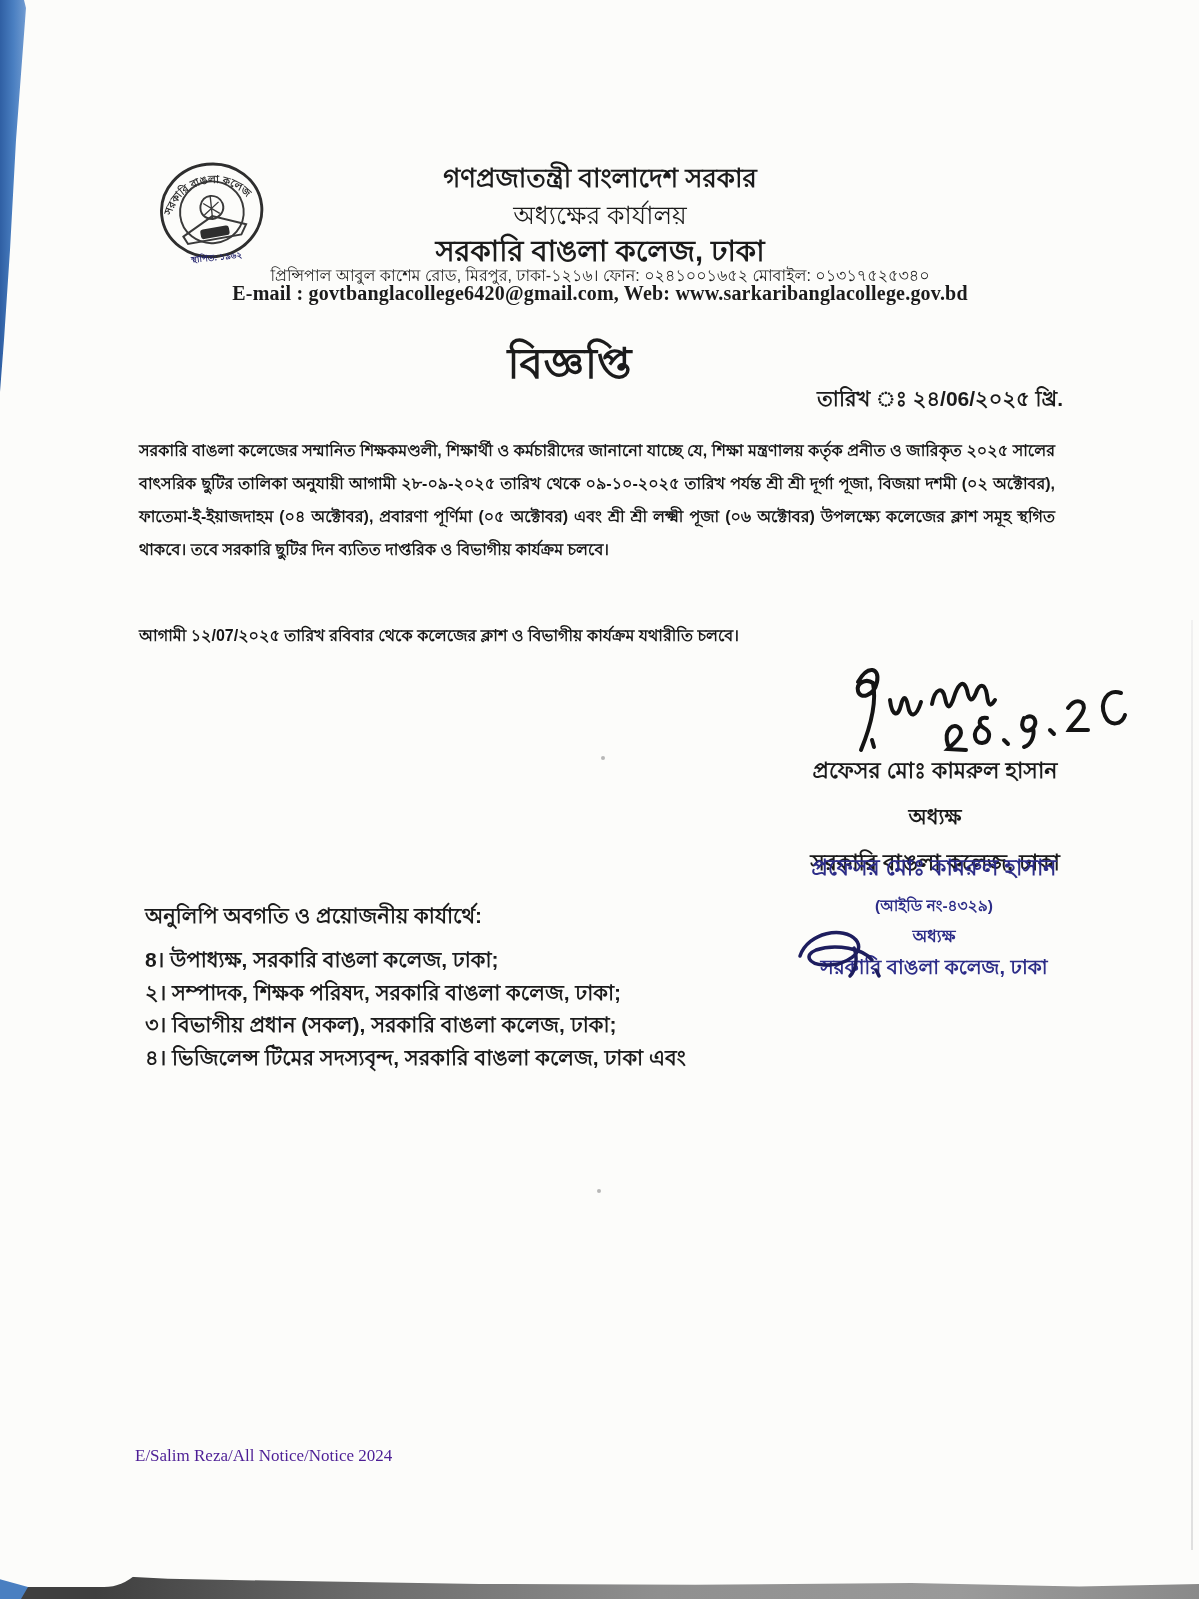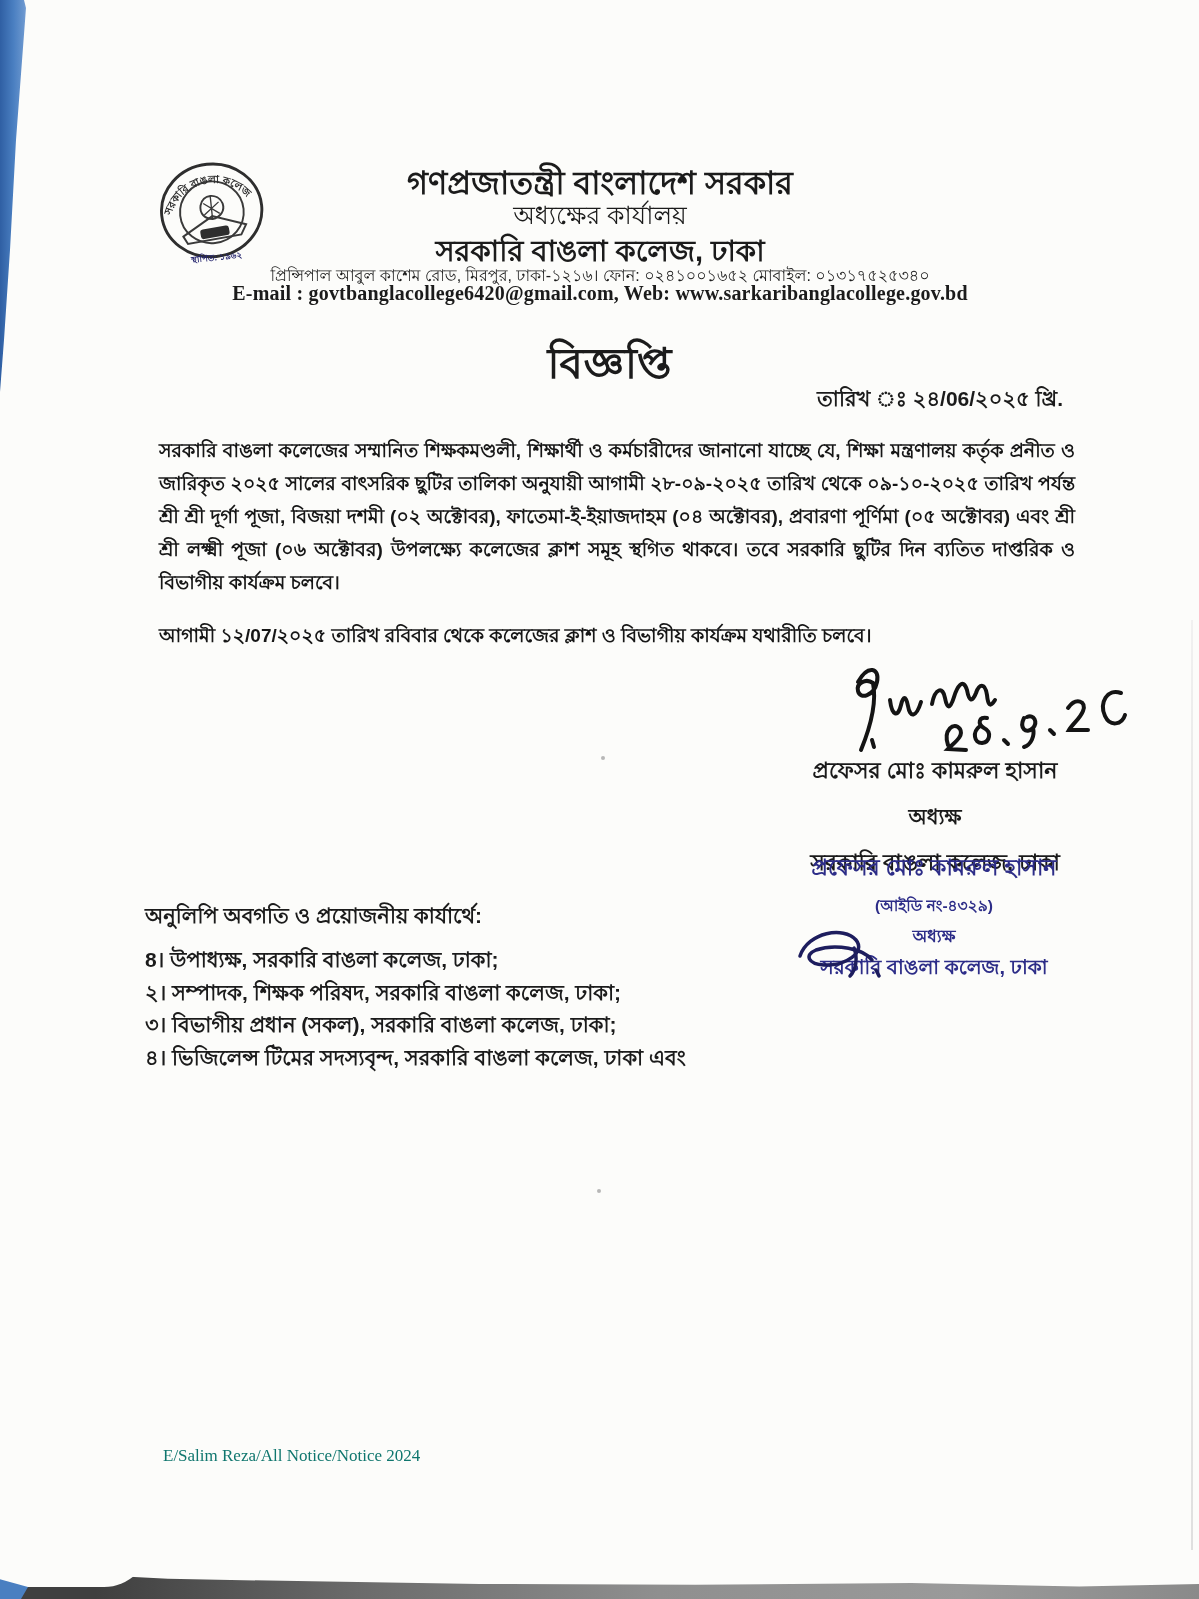--- a/index.html
+++ b/index.html
@@ -35,36 +35,36 @@
   .corner-blue{
     position:absolute;left:0;bottom:0;width:28px;height:22px;
     background:#4a7fc1;
     clip-path:polygon(0 10%,100% 45%,75% 100%,0 100%);
   }
   .speck{position:absolute;width:4px;height:4px;border-radius:50%;background:#9a9a9a;opacity:.7;}
 
   
   .logo{position:absolute;left:156px;top:158px;width:116px;height:112px;transform:rotate(-6deg);}
   .hdr{position:absolute;left:150px;width:900px;text-align:center;}
-  .hdr-l1{top:158px;font-size:32px;font-weight:700;}
+  .hdr-l1{top:158px;font-size:26px;font-weight:700;}
   .hdr-l2{top:196px;font-size:25px;font-weight:400;}
   .hdr-l3{top:228px;font-size:29px;font-weight:700;}
   .hdr-addr{top:263px;font-size:16px;font-weight:400;text-align:center;}
   .hdr-mail{top:282px;font-size:20px;font-weight:700;font-family:"Liberation Serif","DejaVu Serif",serif;letter-spacing:.2px;}
 
   .title{
     position:absolute;left:0;top:331px;width:1140px;text-align:center;
-    font-size:42px;font-weight:700;letter-spacing:1px;margin-left:40px;
+    font-size:42px;font-weight:700;letter-spacing:1px;
   }
   .date-line{
     position:absolute;right:136px;top:383px;font-size:21px;font-weight:600;
   }
   .para{
-    position:absolute;left:159px;width:916px;
-    font-size:19px;line-height:33px;font-weight:600;
+    position:absolute;left:139px;width:916px;
+    font-size:16px;line-height:33px;font-weight:600;
     text-align:justify;color:#161616;
   }
   .para1{top:434px;}
   .para2{top:619px;text-align:left;}
 
   .sig-svg{position:absolute;left:828px;top:648px;}
   .sig-block{
     position:absolute;left:790px;top:753px;width:290px;text-align:center;
     font-weight:700;color:#1a1a1a;
   }
@@ -81,21 +81,21 @@
   .stamp-desg{font-size:17px;margin-top:3px;}
   .stamp-org{font-size:20px;margin-top:1px;}
   .stamp-scribble{position:absolute;left:792px;top:918px;}
 
   .copies{position:absolute;left:145px;top:900px;width:640px;}
   .copies-h{font-size:21px;font-weight:700;margin-bottom:9px;}
   .copies-item{font-size:21px;font-weight:600;line-height:32.5px;}
 
   .footer{
     position:absolute;left:135px;top:1446px;
-    font-size:17px;font-family:"Liberation Serif","DejaVu Serif",serif;color:#0f766e;margin-left:28px;
+    font-size:17px;font-family:"Liberation Serif","DejaVu Serif",serif;color:#4c1d95;
   }
 </style>
 </head>
 <body>
 
 <div class="page">
 
   <div class="blue-strip"></div>
   <div class="right-scan-line"></div>
   <div class="bottom-band"></div>

